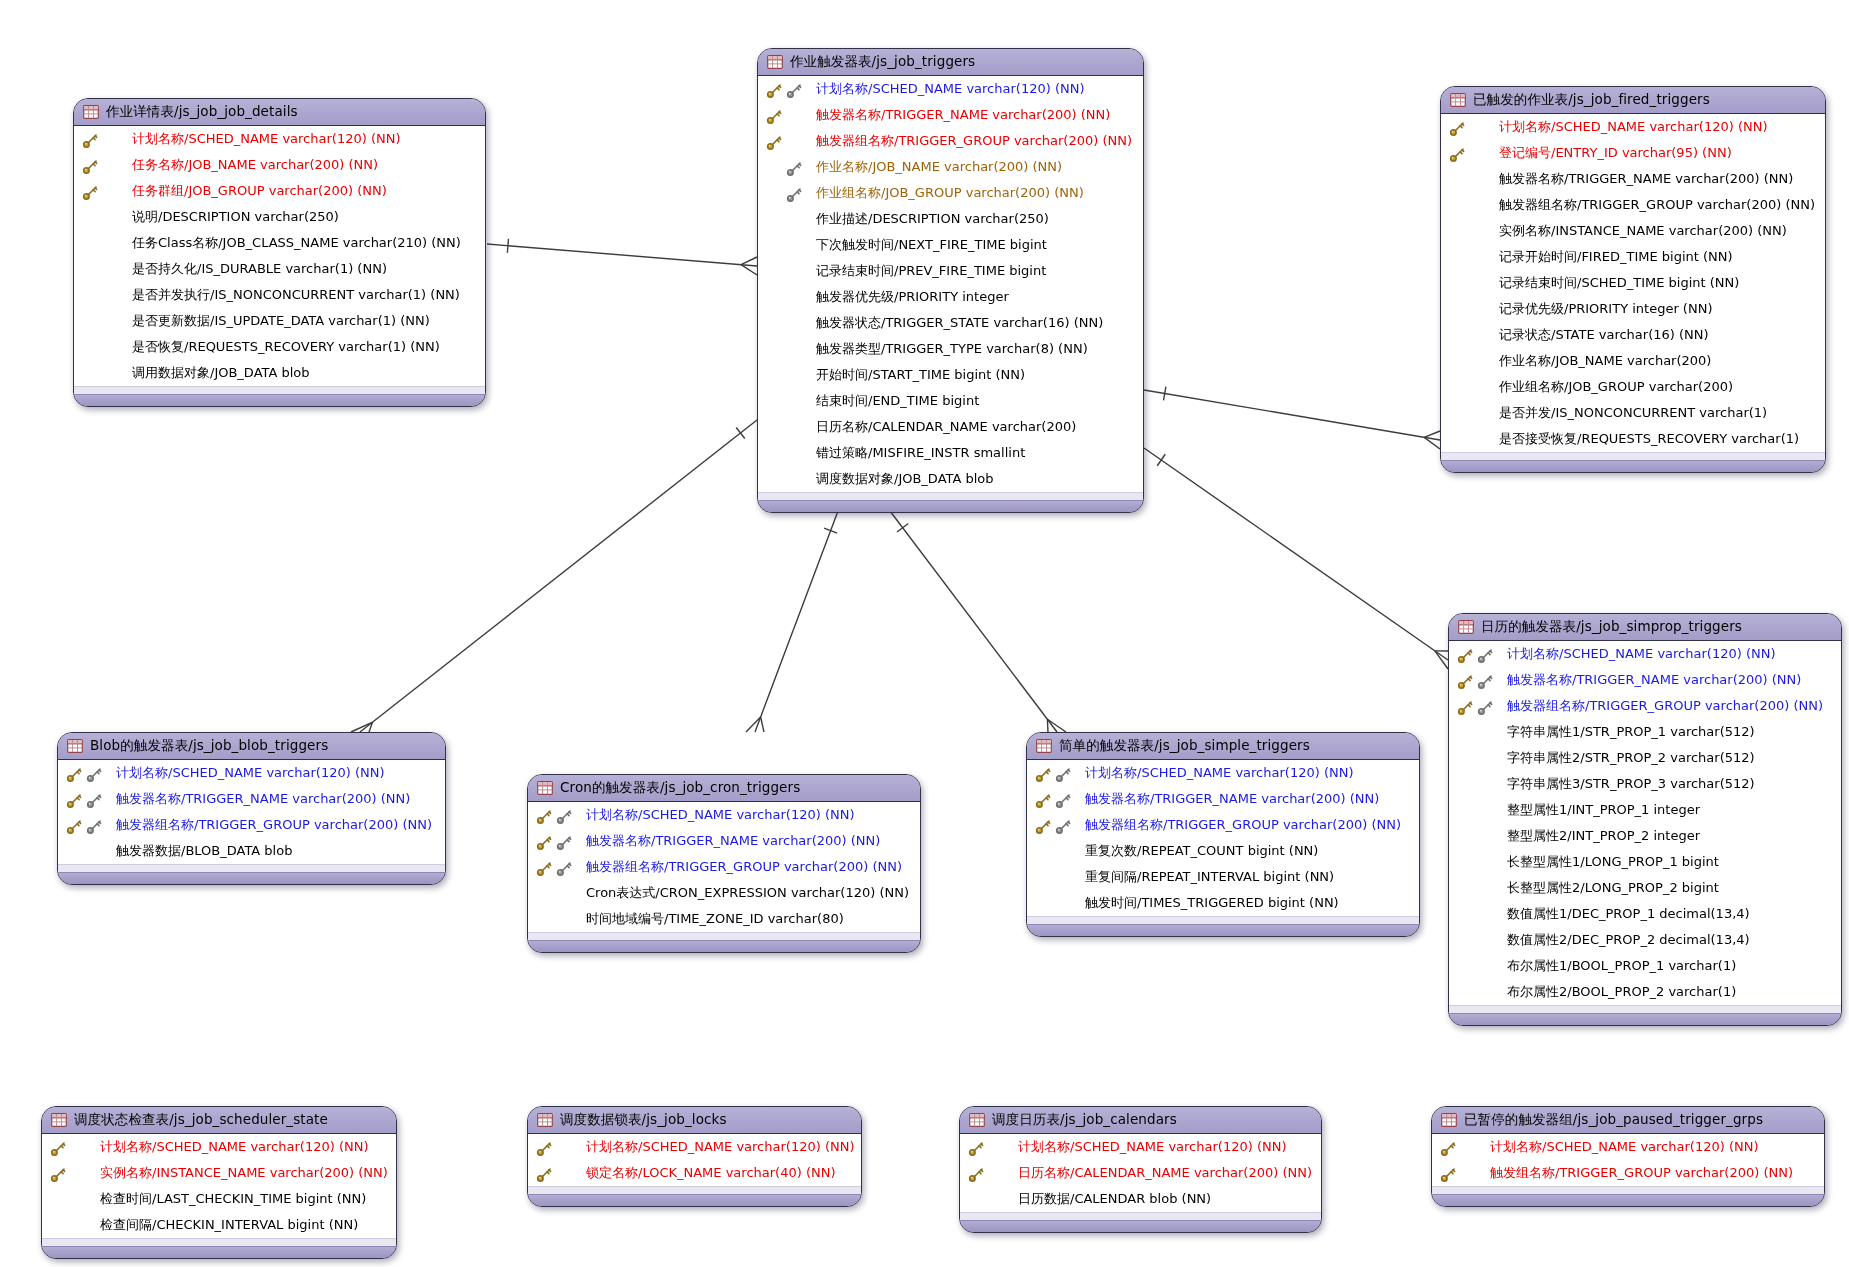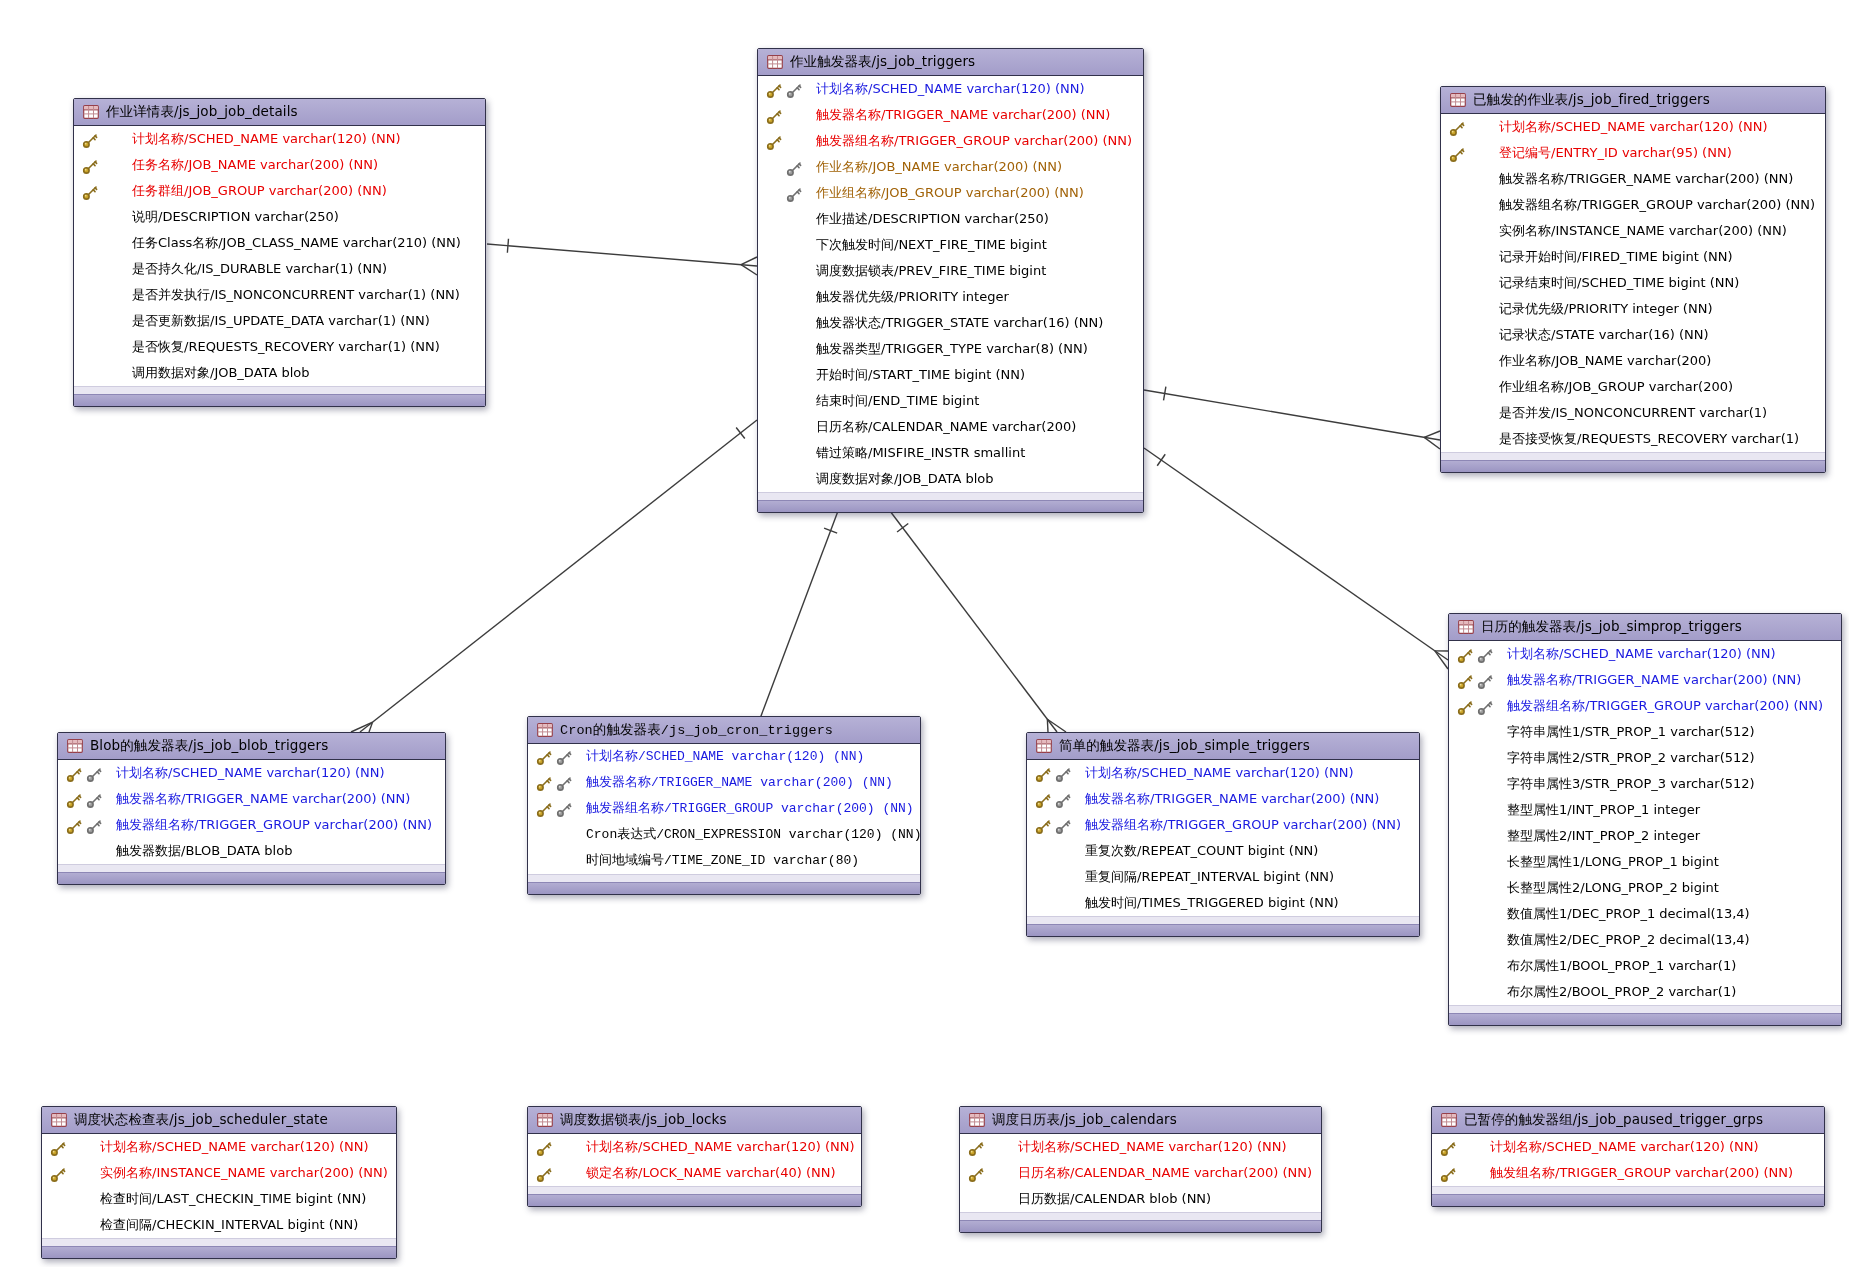--- a/index.html
+++ b/index.html
@@ -6,21 +6,21 @@
   body{
     width:1849px;height:1267px;position:relative;overflow:hidden;
     font-family:"DejaVu Sans","Liberation Sans",sans-serif;
   }
   #canvas{position:absolute;left:0;top:0;width:1849px;height:1267px;}
   #relations{position:absolute;left:0;top:0;z-index:1;}
   .table{
     position:absolute;z-index:2;
     background:#ffffff;
     border:1.6px solid #31314a;
-    border-radius:2px;
+    border-radius:15px;
     overflow:hidden;
     box-shadow:2px 3px 6px rgba(50,50,80,0.40);
   }
   .thead{
     height:27px;
     background:linear-gradient(#b6b1d6,#a39dc9);
     border-bottom:1.4px solid #31314a;
     display:flex;align-items:center;
     padding-left:9px;
     box-sizing:border-box;
@@ -239,21 +239,21 @@
   </svg></span>
           <span class="ftext c-fk">作业组名称/JOB_GROUP varchar(200) (NN)</span>
         </div>
         <div class="trow">
           <span class="ftext c-n">作业描述/DESCRIPTION varchar(250)</span>
         </div>
         <div class="trow">
           <span class="ftext c-n">下次触发时间/NEXT_FIRE_TIME bigint</span>
         </div>
         <div class="trow">
-          <span class="ftext c-n">调度数据锁表/PREV_FIRE_TIME bigint</span>
+          <span class="ftext c-n">记录结束时间/PREV_FIRE_TIME bigint</span>
         </div>
         <div class="trow">
           <span class="ftext c-n">触发器优先级/PRIORITY integer</span>
         </div>
         <div class="trow">
           <span class="ftext c-n">触发器状态/TRIGGER_STATE varchar(16) (NN)</span>
         </div>
         <div class="trow">
           <span class="ftext c-n">触发器类型/TRIGGER_TYPE varchar(8) (NN)</span>
         </div>
@@ -538,21 +538,21 @@
     <circle cx="3.7" cy="11.7" r="0.9" fill="#dcdcdc"></circle>
   </svg></span>
           <span class="ftext c-pkfk">触发器组名称/TRIGGER_GROUP varchar(200) (NN)</span>
         </div>
         <div class="trow">
           <span class="ftext c-n">触发器数据/BLOB_DATA blob</span>
         </div>
         <div class="tfoot-light"></div>
         <div class="tfoot-band"></div>
       </div>
-      <div class="table" style="left: 527px; top: 716px; width: 392px; font-family: Liberation Mono, monospace;">
+      <div class="table" style="left: 527px; top: 774px; width: 392px;">
         <div class="thead">
           <span style="display: inline-flex;">
             <svg viewBox="0 0 16 14" width="16" height="14">
     <rect x="0.7" y="0.7" width="14.6" height="12.6" rx="1" fill="#ffffff" stroke="#96404a" stroke-width="1.2"></rect>
     <rect x="1.2" y="1.2" width="13.6" height="3.4" fill="#e5b9bd"></rect>
     <line x1="0.7" y1="4.9" x2="15.3" y2="4.9" stroke="#96404a"></line>
     <line x1="0.7" y1="8.9" x2="15.3" y2="8.9" stroke="#c08a90"></line>
     <line x1="5.6" y1="1" x2="5.6" y2="13.2" stroke="#c08a90"></line>
     <line x1="10.5" y1="1" x2="10.5" y2="13.2" stroke="#c08a90"></line>
   </svg>

